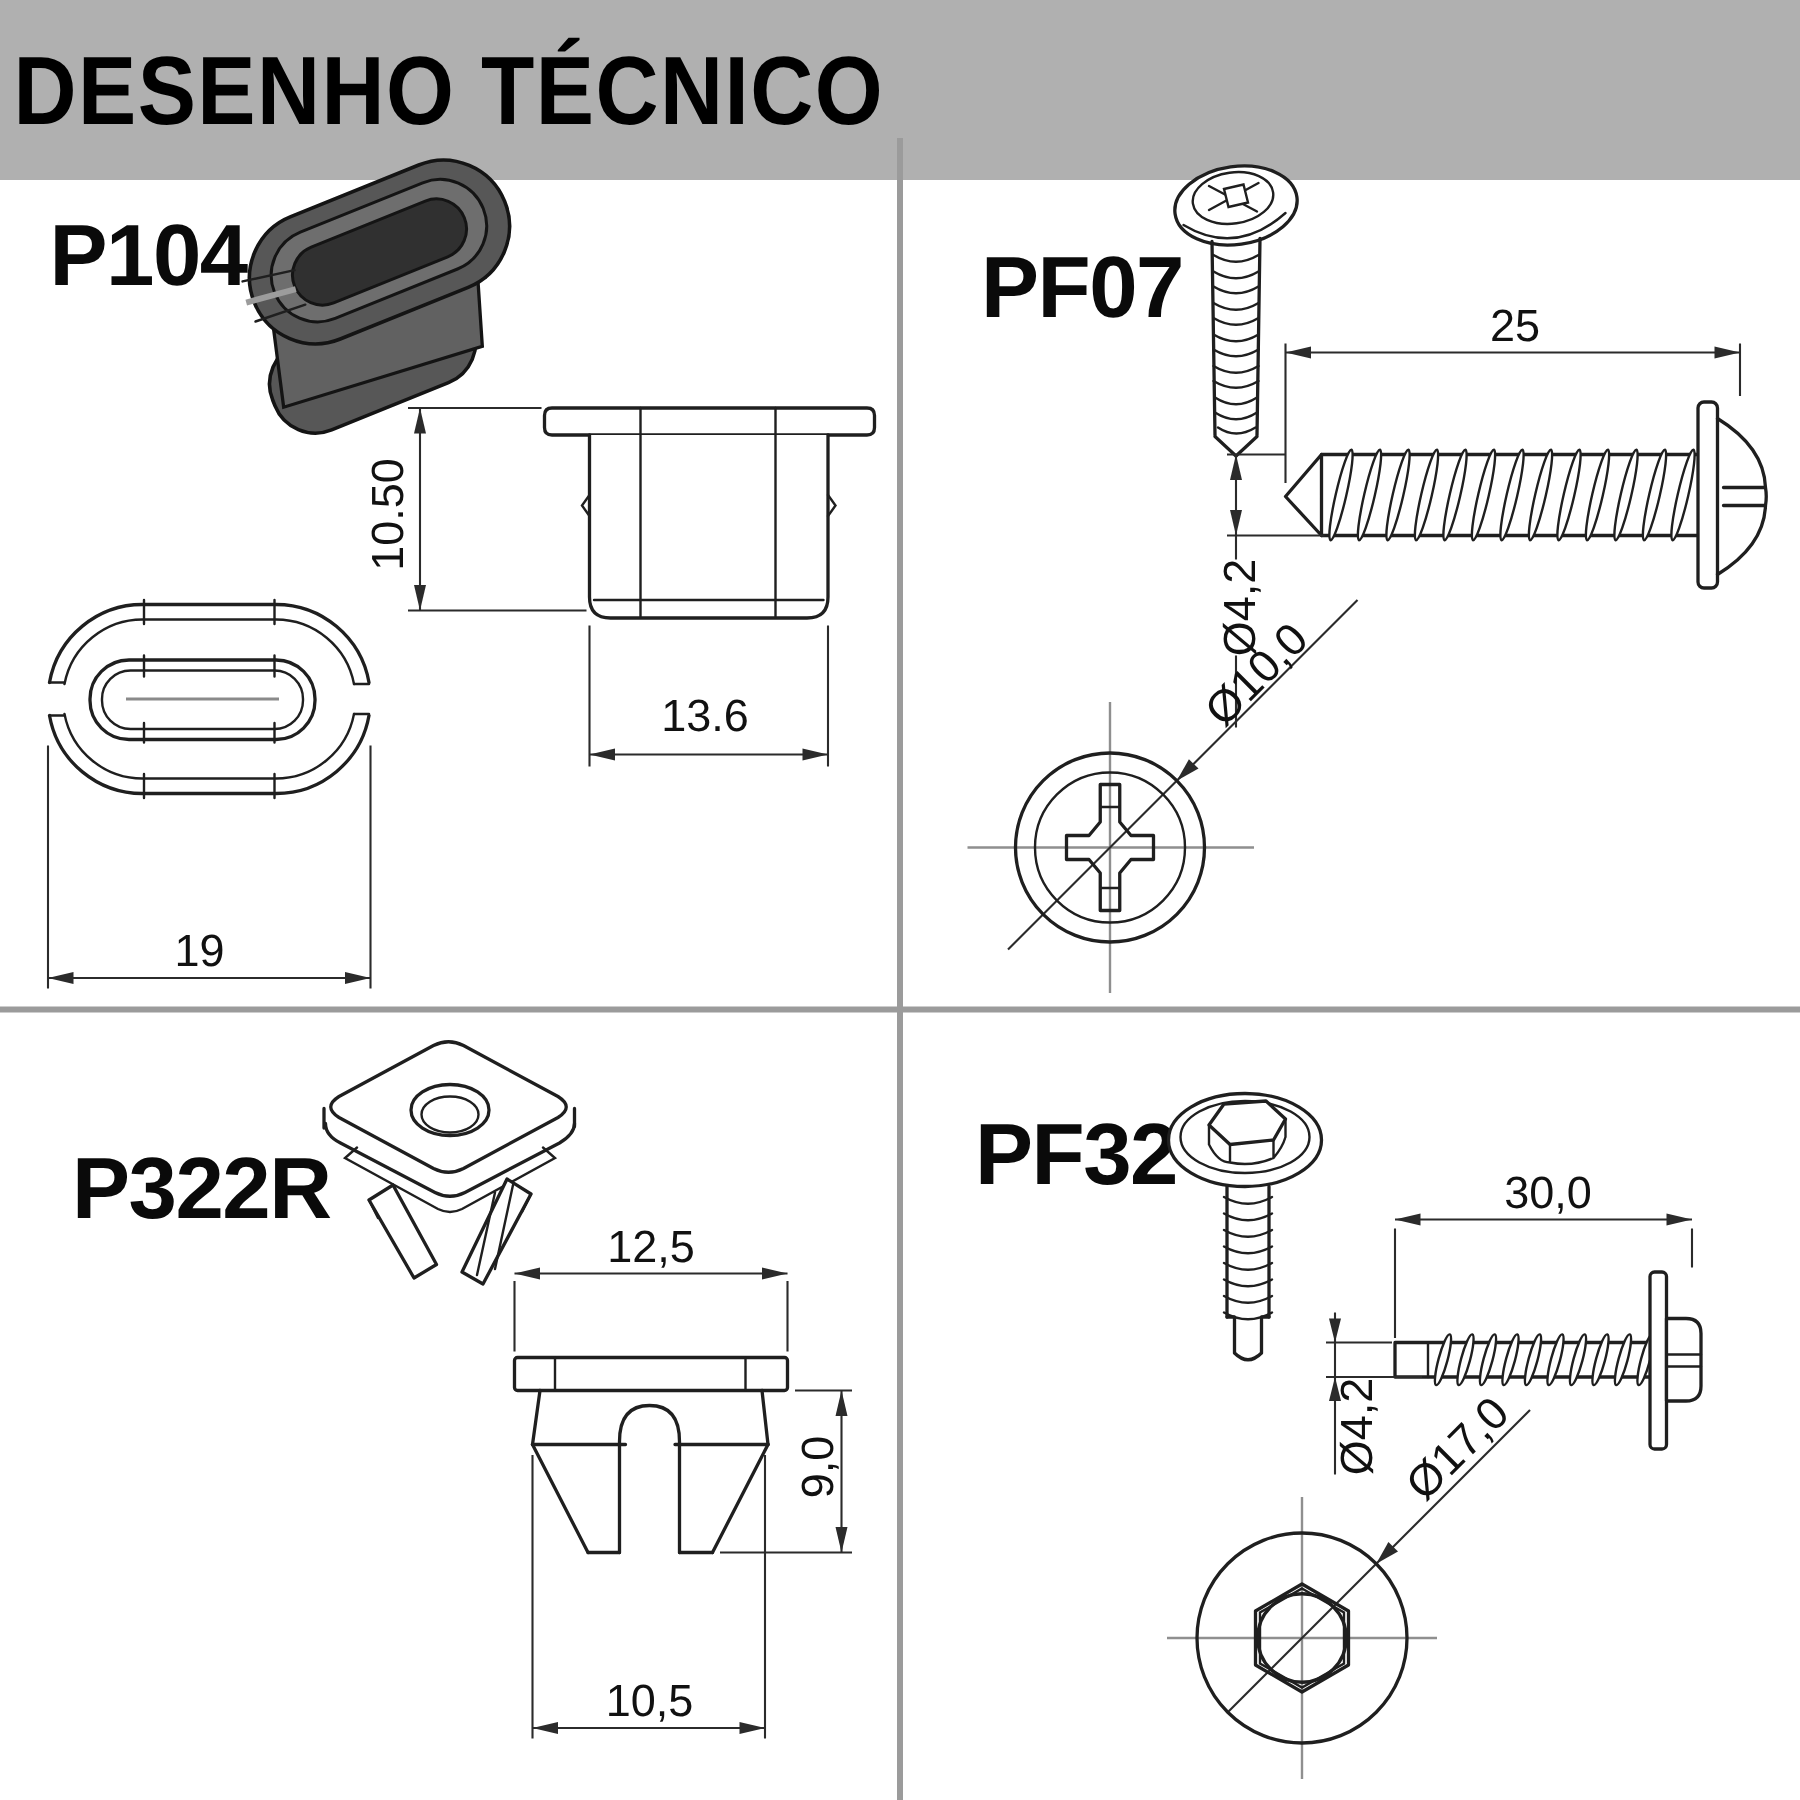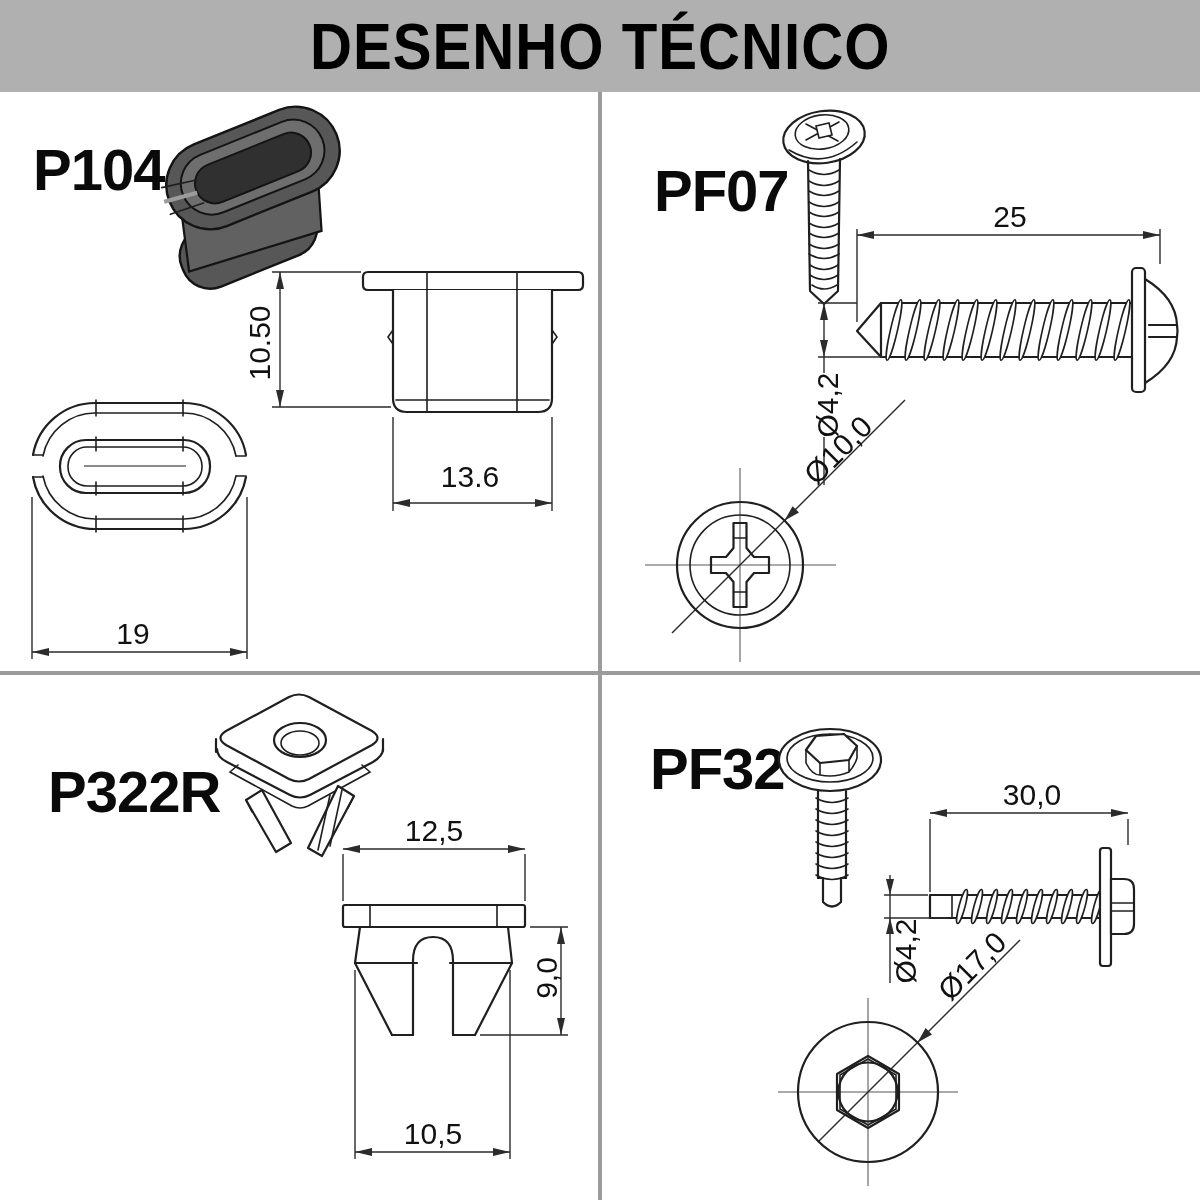--- a/index.html
+++ b/index.html
@@ -1,19 +1,19 @@
 <!DOCTYPE html>
 <html><head>
 <meta charset="utf-8">
 <style>
   html,body{margin:0;padding:0;background:#ffffff;}
   .page{position:relative;width:1200px;height:1200px;background:#ffffff;overflow:hidden;
         font-family:"Liberation Sans", sans-serif;}
-  .header{position:absolute;left:0;top:0;width:1200px;height:92px;background:#b0b0b0;
-          display:flex;align-items:center;justify-content:center;}
+  .header{position:absolute;left:0;top:0;width:1200px;height:120px;background:#b0b0b0;
+          display:flex;align-items:center;justify-content:flex-start;}
   .header h1{margin:0;font-size:60px;font-weight:800;letter-spacing:1px;color:#000;
              transform:scaleY(1.08) scaleX(0.97);font-family:"Liberation Sans",sans-serif;}
   .divider-v{position:absolute;left:598px;top:92px;width:4px;height:1108px;background:#9b9b9b;}
   .divider-h{position:absolute;left:0;top:671px;width:1200px;height:4px;background:#9b9b9b;}
   svg{position:absolute;display:block;}
   #q1{left:0;top:92px;}  #q2{left:602px;top:92px;}
   #q3{left:0;top:675px;} #q4{left:602px;top:675px;}
   .ol{stroke:#1f1f1f;stroke-width:2.2;fill:none;stroke-linecap:round;stroke-linejoin:round;}
   .ol-thin{stroke:#1f1f1f;stroke-width:1.6;fill:none;stroke-linecap:round;}
   .dim{stroke:#2b2b2b;stroke-width:1.4;fill:none;}

